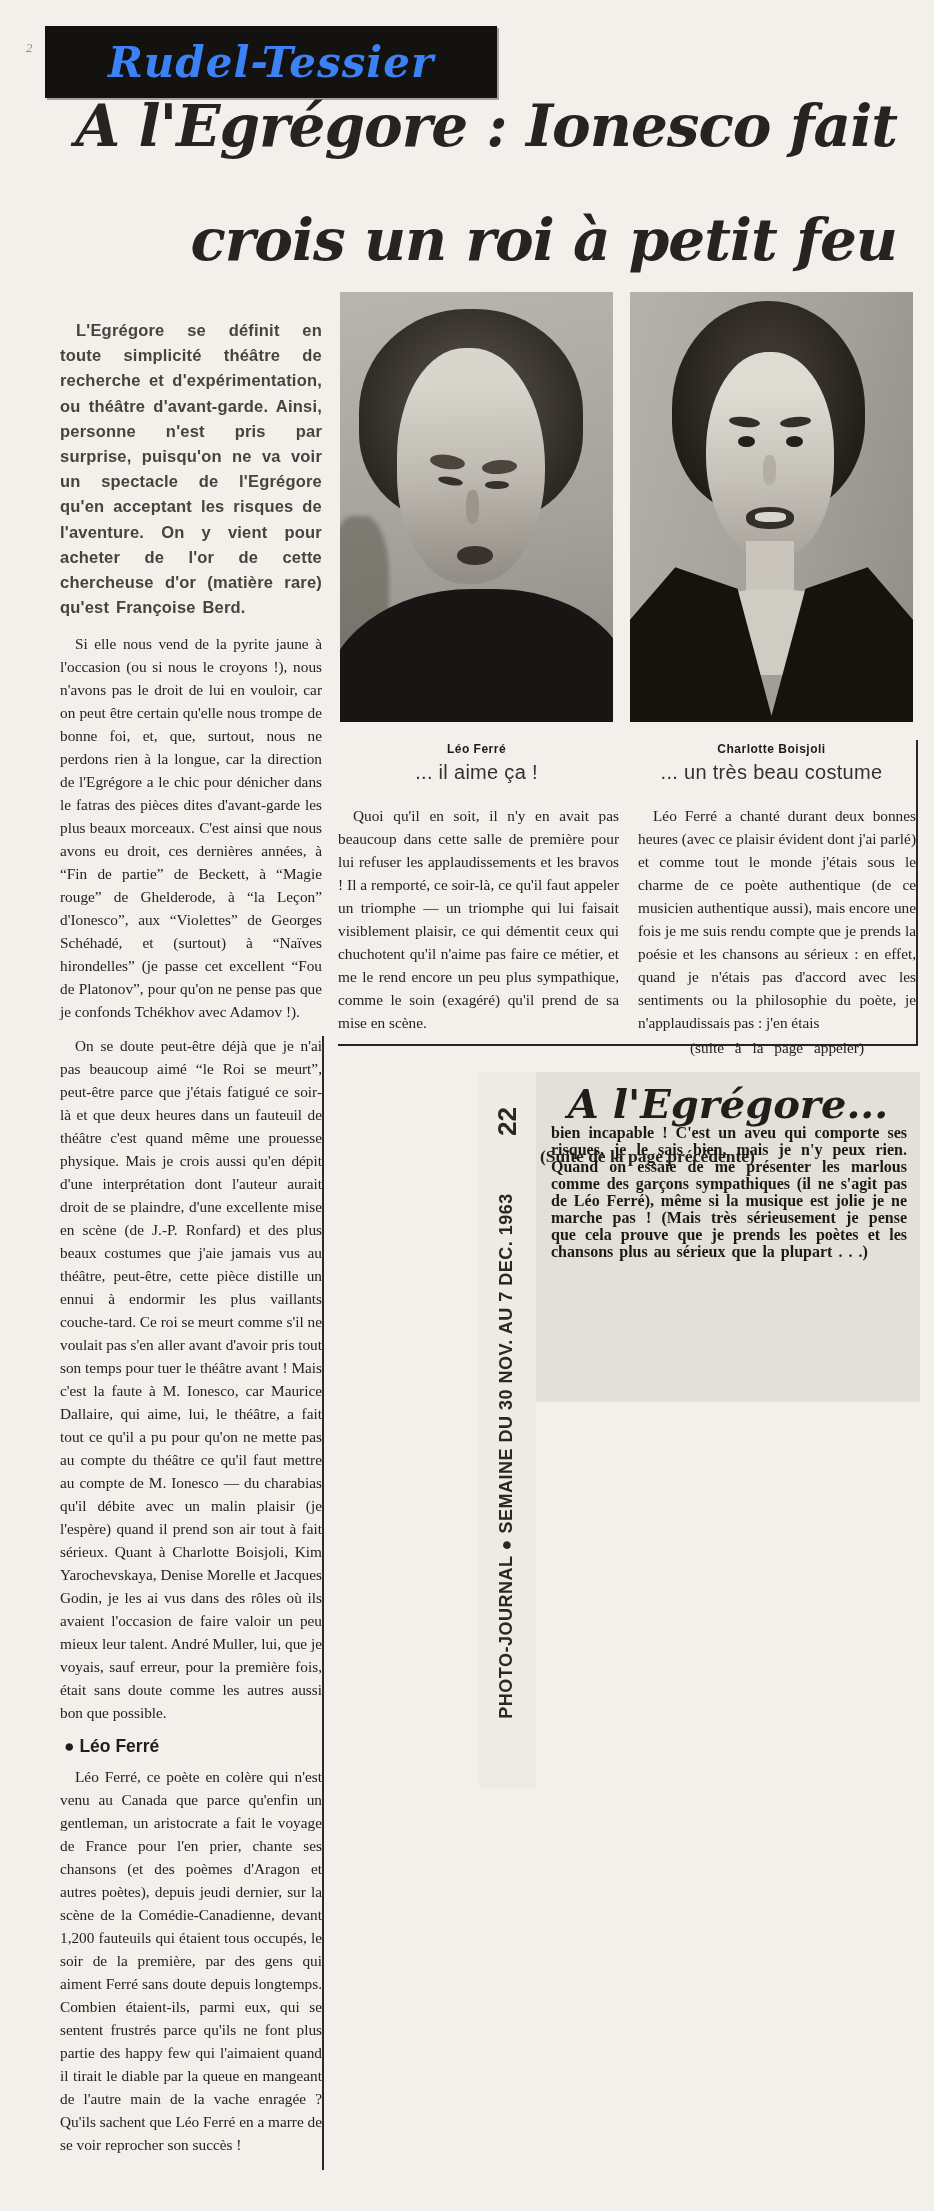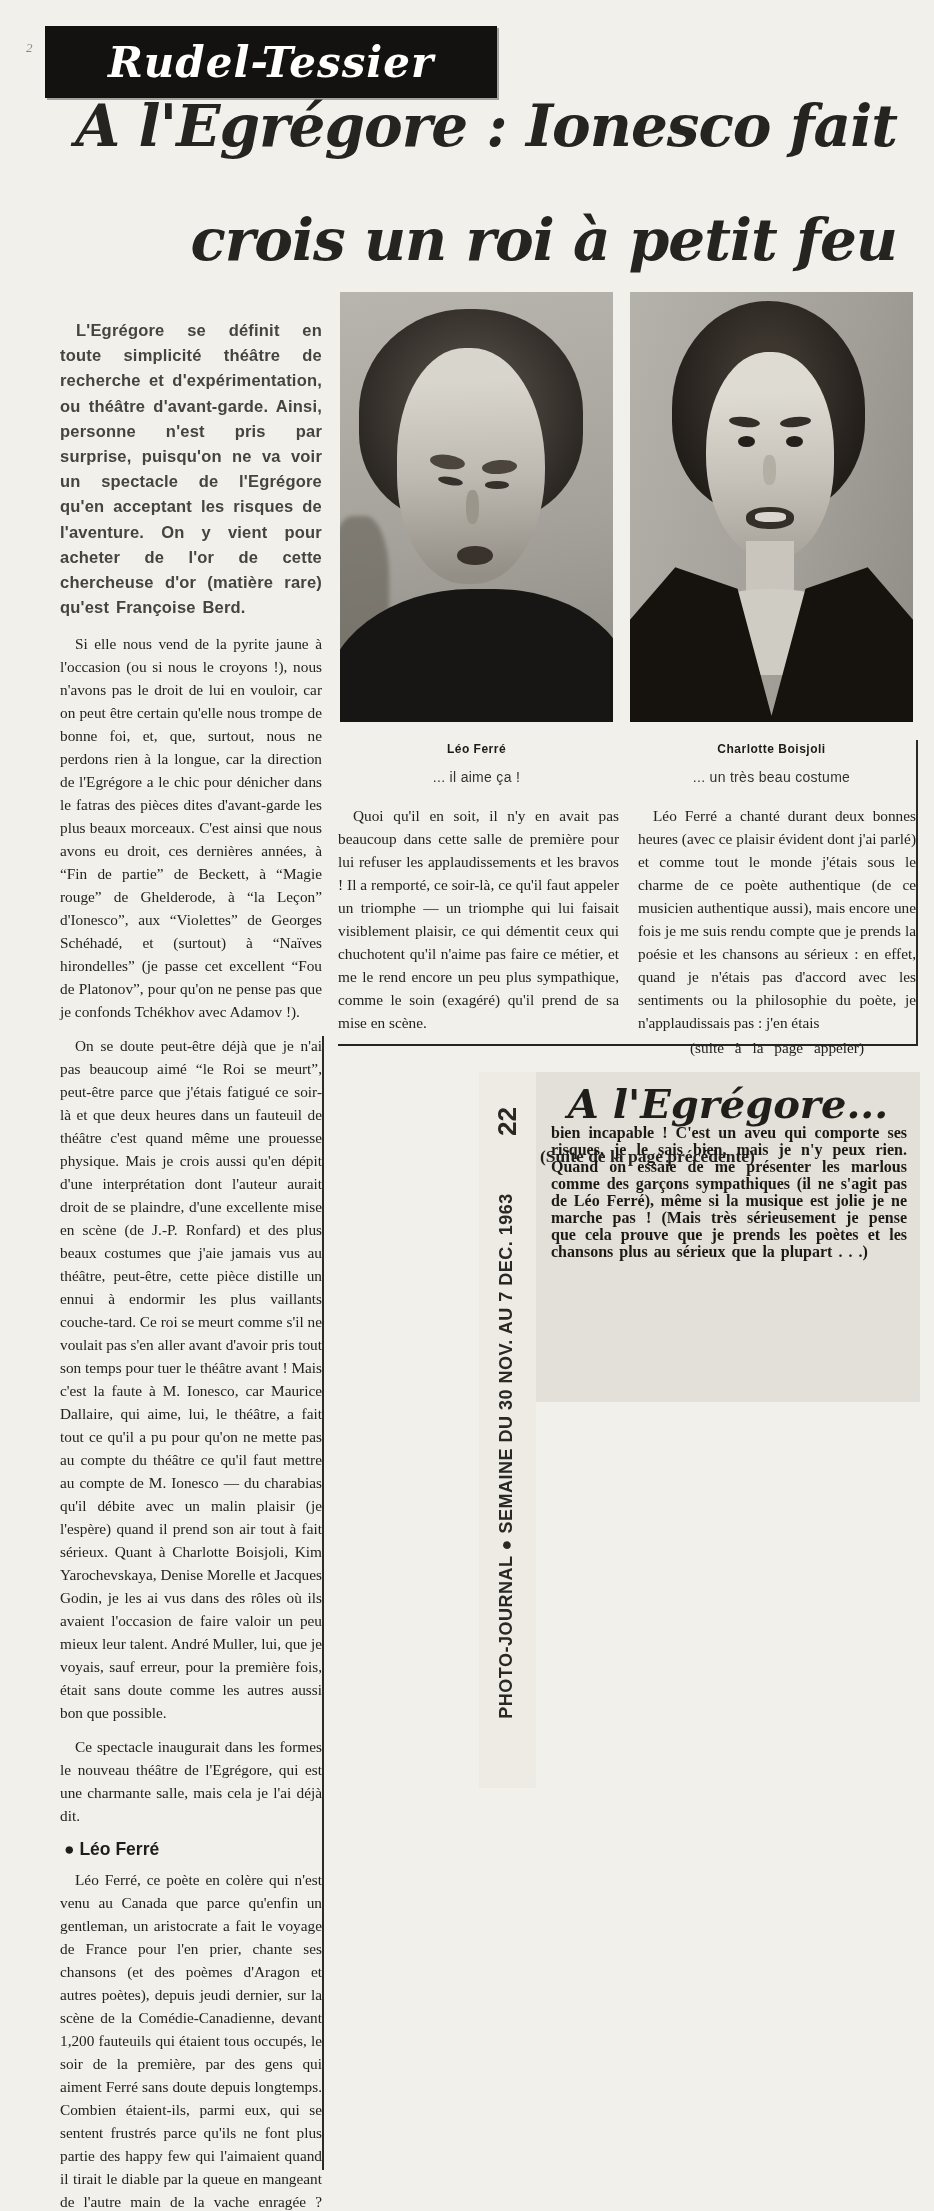--- a/index.html
+++ b/index.html
@@ -15,21 +15,21 @@
   
   .banner {
     left:45px; top:26px; width:452px; height:72px;
     background:#141210;
     display:flex; align-items:center; justify-content:center;
     box-shadow:2px 2px 0 rgba(20,18,16,.35);
   }
   .banner-label {
     font-family:"DejaVu Serif","Liberation Serif",serif;
     font-style:italic; font-weight:bold; font-size:42px;
-    color:#ffffff; letter-spacing:1px;
+    color:#3b82f6; letter-spacing:1px;
   }
   .page-mark { left:26px; top:40px; font-size:13px; color:#8d8a84; font-style:italic; }
 
   .headline {
     left:37px; width:860px; text-align:right;
     font-family:"DejaVu Serif","Liberation Serif",serif;
     font-style:italic; font-weight:bold; color:#262420;
     font-size:58px; white-space:nowrap; letter-spacing:-1px;
   }
   .headline.l1 { top:92px; }
@@ -91,21 +91,21 @@
   .pr-neck { left:41%; top:58%; width:17%; height:15%; background:#c9c5bc; }
   .pr-chest { left:16%; top:69%; width:68%; height:20%; background:#cfccc3; border-radius:50% 50% 0 0; }
   .pr-dress { left:0; bottom:0; width:100%; height:36%; background:#16130f;
     clip-path:polygon(0 34%, 16% 0, 38% 14%, 50% 96%, 62% 14%, 84% 0, 100% 34%, 100% 100%, 0 100%); }
 
   
   .caption { text-align:center; font-family:"Liberation Sans","DejaVu Sans",sans-serif; }
   .cap-left  { left:338px; top:742px; width:277px; }
   .cap-right { left:628px; top:742px; width:287px; }
   .cap-name { font-weight:bold; font-size:12px; color:#1d1b18; letter-spacing:.5px; }
-  .cap-sub  { font-size:14px; color:#34322e; margin-top:13px; letter-spacing:.3px; }
+  .cap-sub  { font-size:20px; color:#34322e; margin-top:5px; letter-spacing:.3px; }
 
   .col2 { left:338px; top:804px; width:281px; }
   .col3 { left:638px; top:804px; width:278px; }
   .suite-next { text-align:center; word-spacing:7px; margin-top:2px; }
 
   .hrule { left:338px; top:1044px; width:580px; height:2px; background:#262420; }
   .vrule-col1 { left:322px; top:1036px; width:2px; height:1134px; background:#2c2a26; }
   .vrule-right { left:916px; top:740px; width:2px; height:306px; background:#2c2a26; }
 
   
@@ -148,21 +148,20 @@
   <span class="banner-label">Rudel-Tessier</span>
 </div>
 <div class="abs headline l1">A l'Egrégore : Ionesco fait</div>
 <div class="abs headline l2">crois un roi à petit feu</div>
 
 <div class="abs col1">
   <p class="intro">L'Egrégore se définit en toute simplicité théâtre de recherche et d'expérimentation, ou théâtre d'avant-garde. Ainsi, personne n'est pris par surprise, puisqu'on ne va voir un spectacle de l'Egrégore qu'en acceptant les risques de l'aventure. On y vient pour acheter de l'or de cette chercheuse d'or (matière rare) qu'est Françoise Berd.</p>
   <div class="serif-col">
     <p>Si elle nous vend de la pyrite jaune à l'occasion (ou si nous le croyons !), nous n'avons pas le droit de lui en vouloir, car on peut être certain qu'elle nous trompe de bonne foi, et, que, surtout, nous ne perdons rien à la longue, car la direction de l'Egrégore a le chic pour dénicher dans le fatras des pièces dites d'avant-garde les plus beaux morceaux. C'est ainsi que nous avons eu droit, ces dernières années, à “Fin de partie” de Beckett, à “Magie rouge” de Ghelderode, à “la Leçon” d'Ionesco”, aux “Violettes” de Georges Schéhadé, et (surtout) à “Naïves hirondelles” (je passe cet excellent “Fou de Platonov”, pour qu'on ne pense pas que je confonds Tchékhov avec Adamov !).</p>
     <p>On se doute peut-être déjà que je n'ai pas beaucoup aimé “le Roi se meurt”, peut-être parce que j'étais fatigué ce soir-là et que deux heures dans un fauteuil de théâtre c'est quand même une prouesse physique. Mais je crois aussi qu'en dépit d'une interprétation dont l'auteur aurait droit de se plaindre, d'une excellente mise en scène (de J.-P. Ronfard) et des plus beaux costumes que j'aie jamais vus au théâtre, peut-être, cette pièce distille un ennui à endormir les plus vaillants couche-tard. Ce roi se meurt comme s'il ne voulait pas s'en aller avant d'avoir pris tout son temps pour tuer le théâtre avant ! Mais c'est la faute à M. Ionesco, car Maurice Dallaire, qui aime, lui, le théâtre, a fait tout ce qu'il a pu pour qu'on ne mette pas au compte du théâtre ce qu'il faut mettre au compte de M. Ionesco — du charabias qu'il débite avec un malin plaisir (je l'espère) quand il prend son air tout à fait sérieux. Quant à Charlotte Boisjoli, Kim Yarochevskaya, Denise Morelle et Jacques Godin, je les ai vus dans des rôles où ils avaient l'occasion de faire valoir un peu mieux leur talent. André Muller, lui, que je voyais, sauf erreur, pour la première fois, était sans doute comme les autres aussi bon que possible.</p>
-    <p>Ce spectacle inaugurait dans les formes le nouveau théâtre de l'Egrégore, qui est une charmante salle, mais cela je l'ai déjà dit.</p>
     <div class="subhead">● Léo Ferré</div>
     <p>Léo Ferré, ce poète en colère qui n'est venu au Canada que parce qu'enfin un gentleman, un aristocrate a fait le voyage de France pour l'en prier, chante ses chansons (et des poèmes d'Aragon et autres poètes), depuis jeudi dernier, sur la scène de la Comédie-Canadienne, devant 1,200 fauteuils qui étaient tous occupés, le soir de la première, par des gens qui aiment Ferré sans doute depuis longtemps. Combien étaient-ils, parmi eux, qui se sentent frustrés parce qu'ils ne font plus partie des happy few qui l'aimaient quand il tirait le diable par la queue en mangeant de l'autre main de la vache enragée ? Qu'ils sachent que Léo Ferré en a marre de se voir reprocher son succès !</p>
   </div>
 </div>
 
 <div class="abs photo photo-left">
   <div class="pl-smudge"></div>
   <div class="pl-hair"></div>
   <div class="pl-face"></div>
   <div class="pl-brow1"></div>

